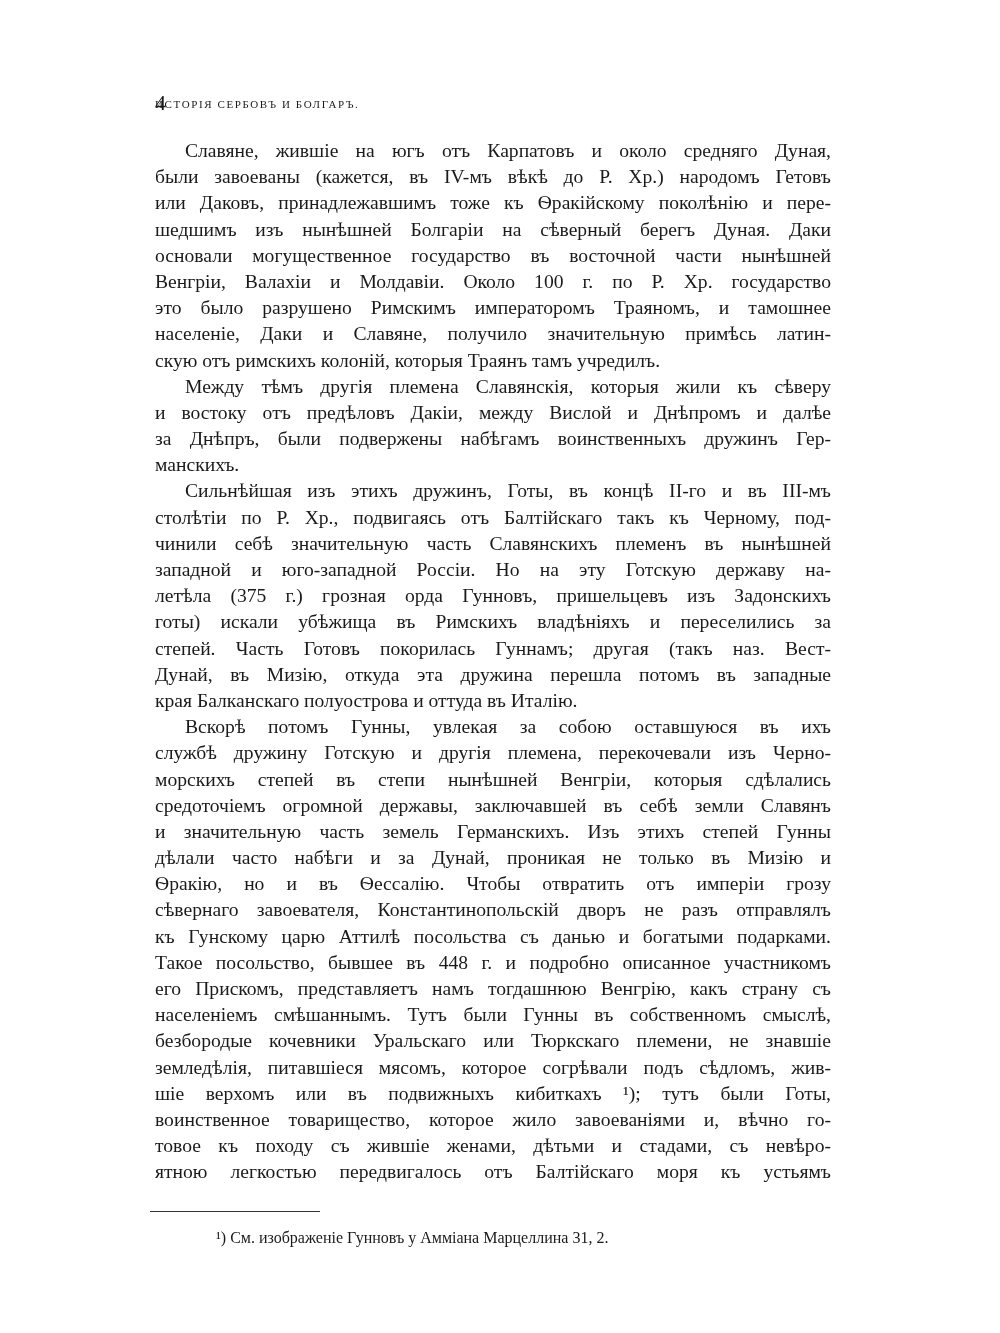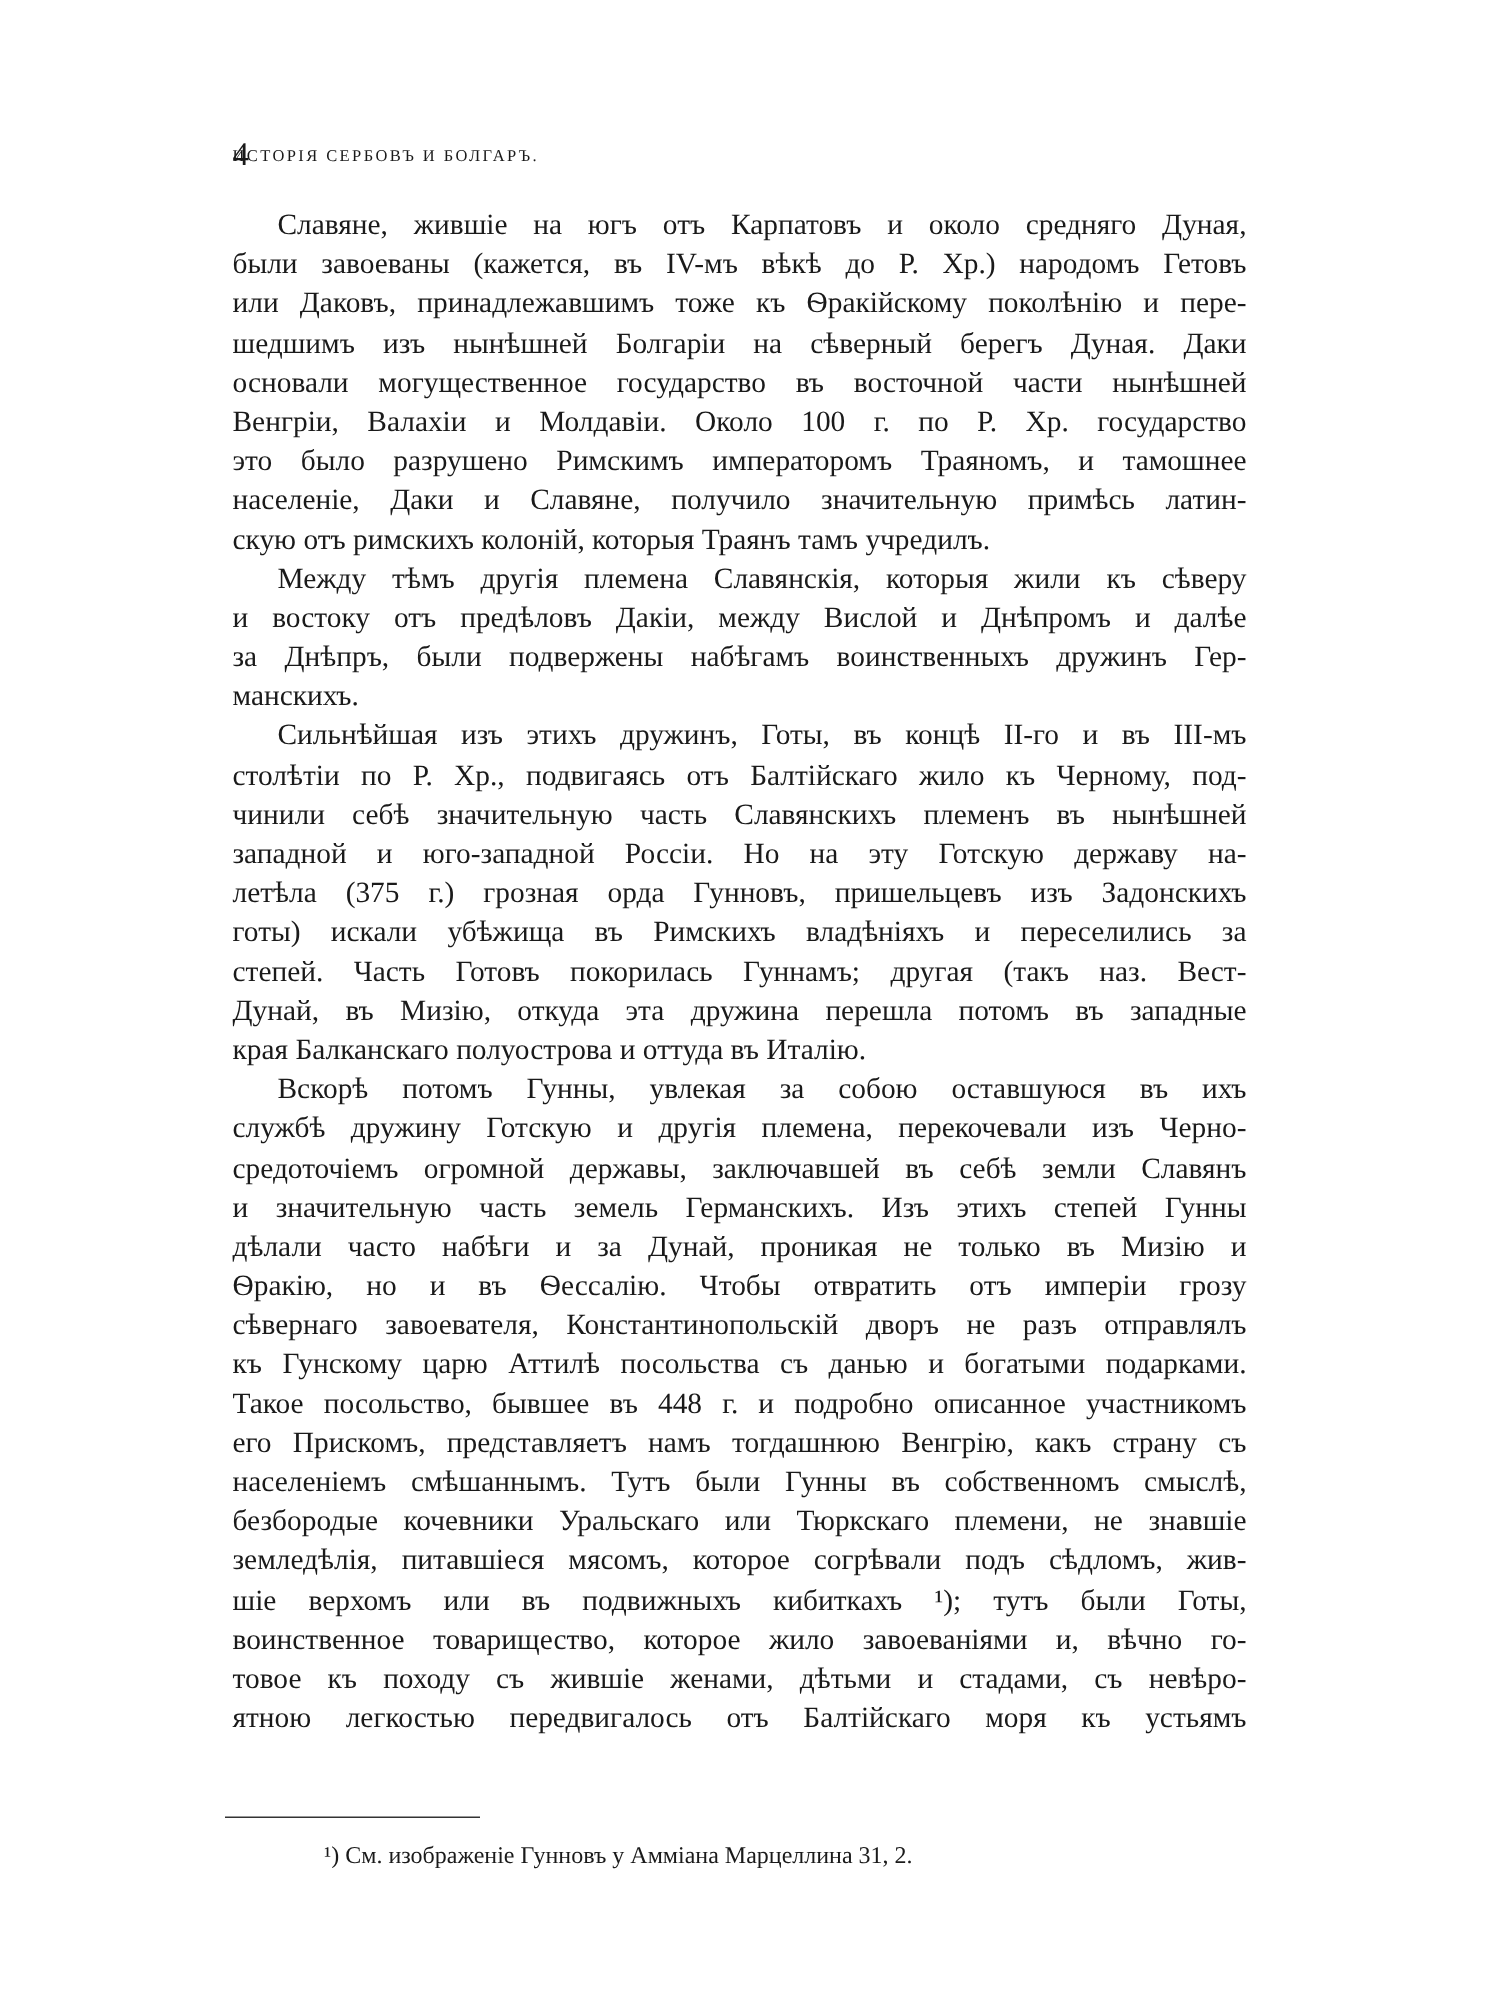--- a/index.html
+++ b/index.html
@@ -115,33 +115,34 @@
 
     <div>
       <span class="line indent">Между тѣмъ другія племена Славянскія, которыя жили къ сѣверу</span>
       <span class="line">и востоку отъ предѣловъ Дакіи, между Вислой и Днѣпромъ и далѣе</span>
       <span class="line">за Днѣпръ, были подвержены набѣгамъ воинственныхъ дружинъ Гер-</span>
       <span class="line last">манскихъ.</span>
     </div>
 
     <div>
       <span class="line indent">Сильнѣйшая изъ этихъ дружинъ, Готы, въ концѣ II-го и въ III-мъ</span>
-      <span class="line">столѣтіи по Р. Хр., подвигаясь отъ Балтійскаго жило къ Черному, под-</span>
+      <span class="line">столѣтіи по Р. Хр., подвигаясь отъ Балтійскаго такъ къ Черному, под-</span>
       <span class="line">чинили себѣ значительную часть Славянскихъ племенъ въ нынѣшней</span>
       <span class="line">западной и юго-западной Россіи. Но на эту Готскую державу на-</span>
       <span class="line">летѣла (375 г.) грозная орда Гунновъ, пришельцевъ изъ Задонскихъ</span>
       <span class="line">готы) искали убѣжища въ Римскихъ владѣніяхъ и переселились за</span>
       <span class="line">степей. Часть Готовъ покорилась Гуннамъ; другая (такъ наз. Вест-</span>
       <span class="line">Дунай, въ Мизію, откуда эта дружина перешла потомъ въ западные</span>
       <span class="line last">края Балканскаго полуострова и оттуда въ Италію.</span>
     </div>
 
     <div>
       <span class="line indent">Вскорѣ потомъ Гунны, увлекая за собою оставшуюся въ ихъ</span>
       <span class="line">службѣ дружину Готскую и другія племена, перекочевали изъ Черно-</span>
+      <span class="line">морскихъ степей въ степи нынѣшней Венгріи, которыя сдѣлались</span>
       <span class="line">средоточіемъ огромной державы, заключавшей въ себѣ земли Славянъ</span>
       <span class="line">и значительную часть земель Германскихъ. Изъ этихъ степей Гунны</span>
       <span class="line">дѣлали часто набѣги и за Дунай, проникая не только въ Мизію и</span>
       <span class="line">Ѳракію, но и въ Ѳессалію. Чтобы отвратить отъ имперіи грозу</span>
       <span class="line">сѣвернаго завоевателя, Константинопольскій дворъ не разъ отправлялъ</span>
       <span class="line">къ Гунскому царю Аттилѣ посольства съ данью и богатыми подарками.</span>
       <span class="line">Такое посольство, бывшее въ 448 г. и подробно описанное участникомъ</span>
       <span class="line">его Прискомъ, представляетъ намъ тогдашнюю Венгрію, какъ страну съ</span>
       <span class="line">населеніемъ смѣшаннымъ. Тутъ были Гунны въ собственномъ смыслѣ,</span>
       <span class="line">безбородые кочевники Уральскаго или Тюркскаго племени, не знавшіе</span>

